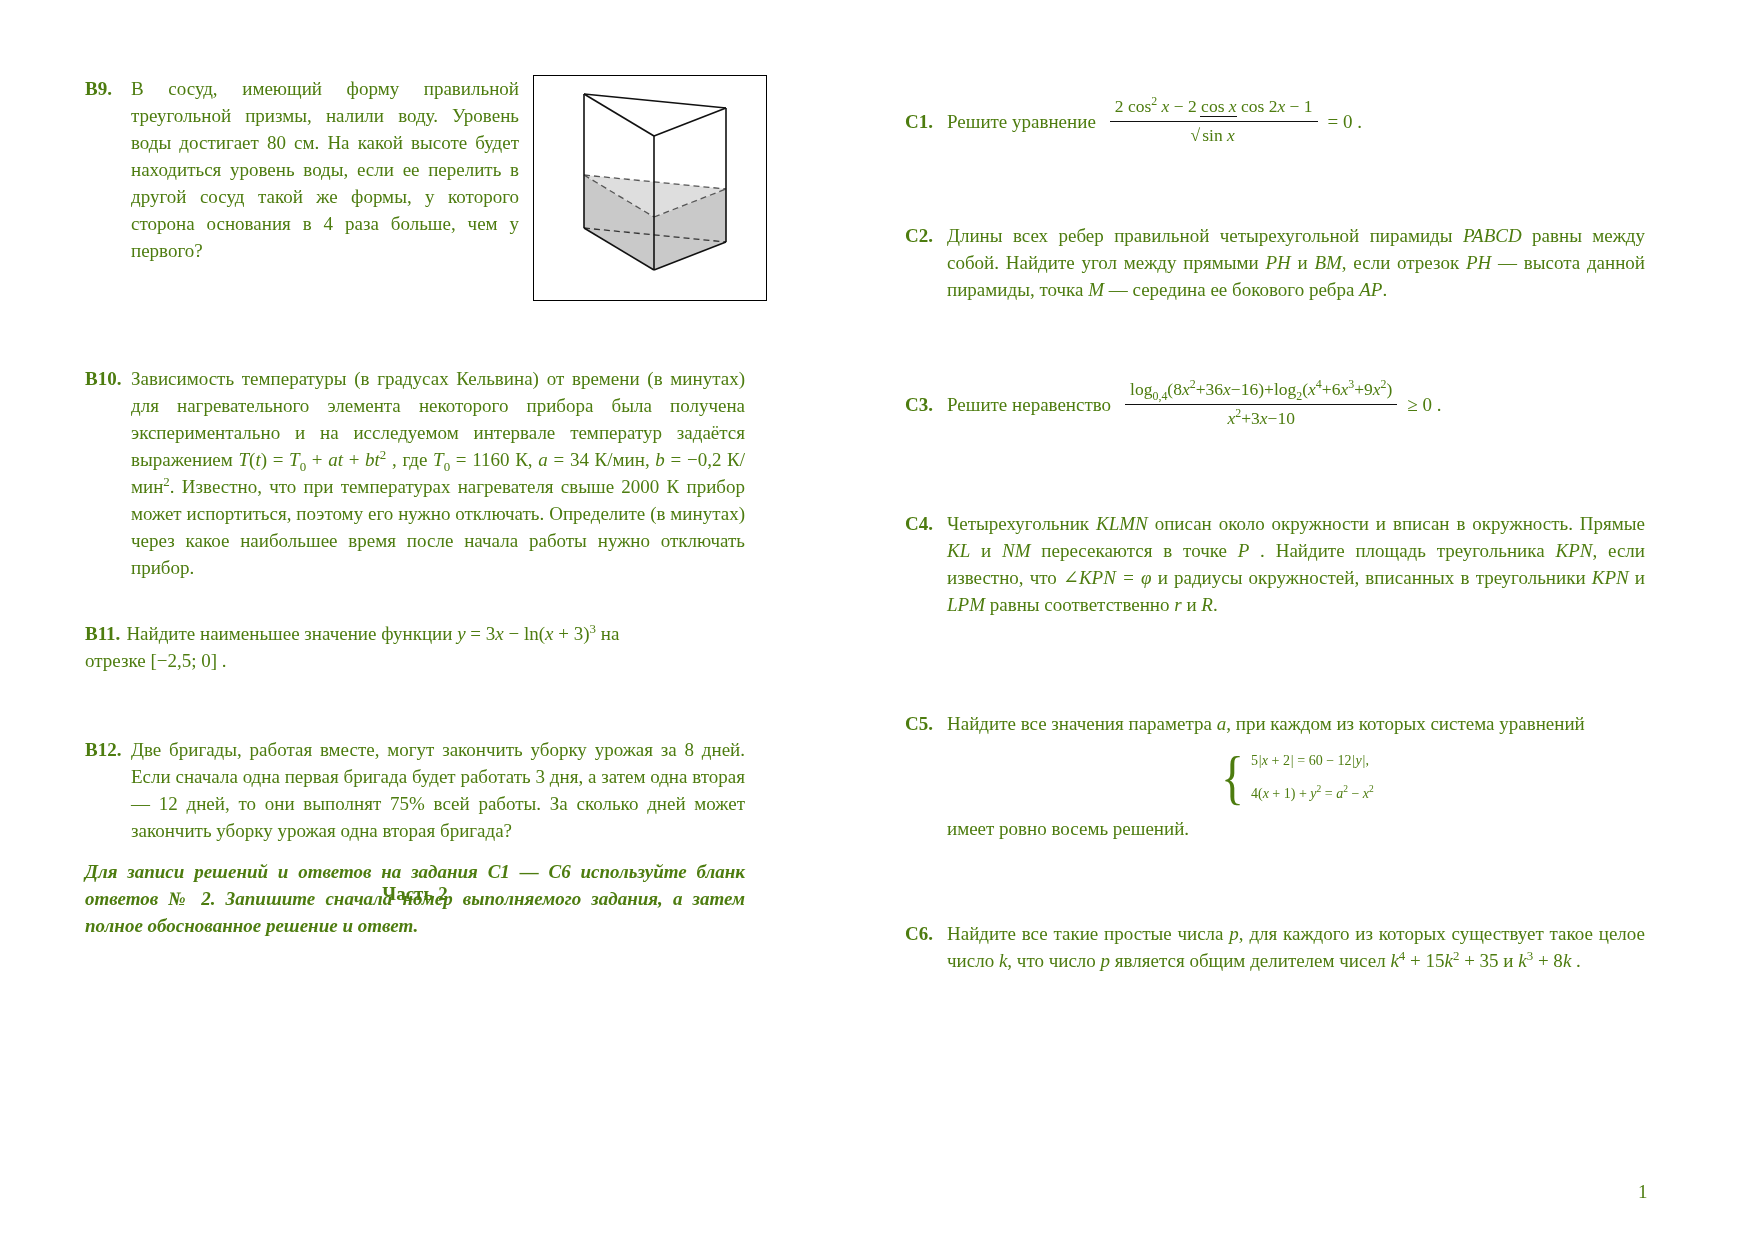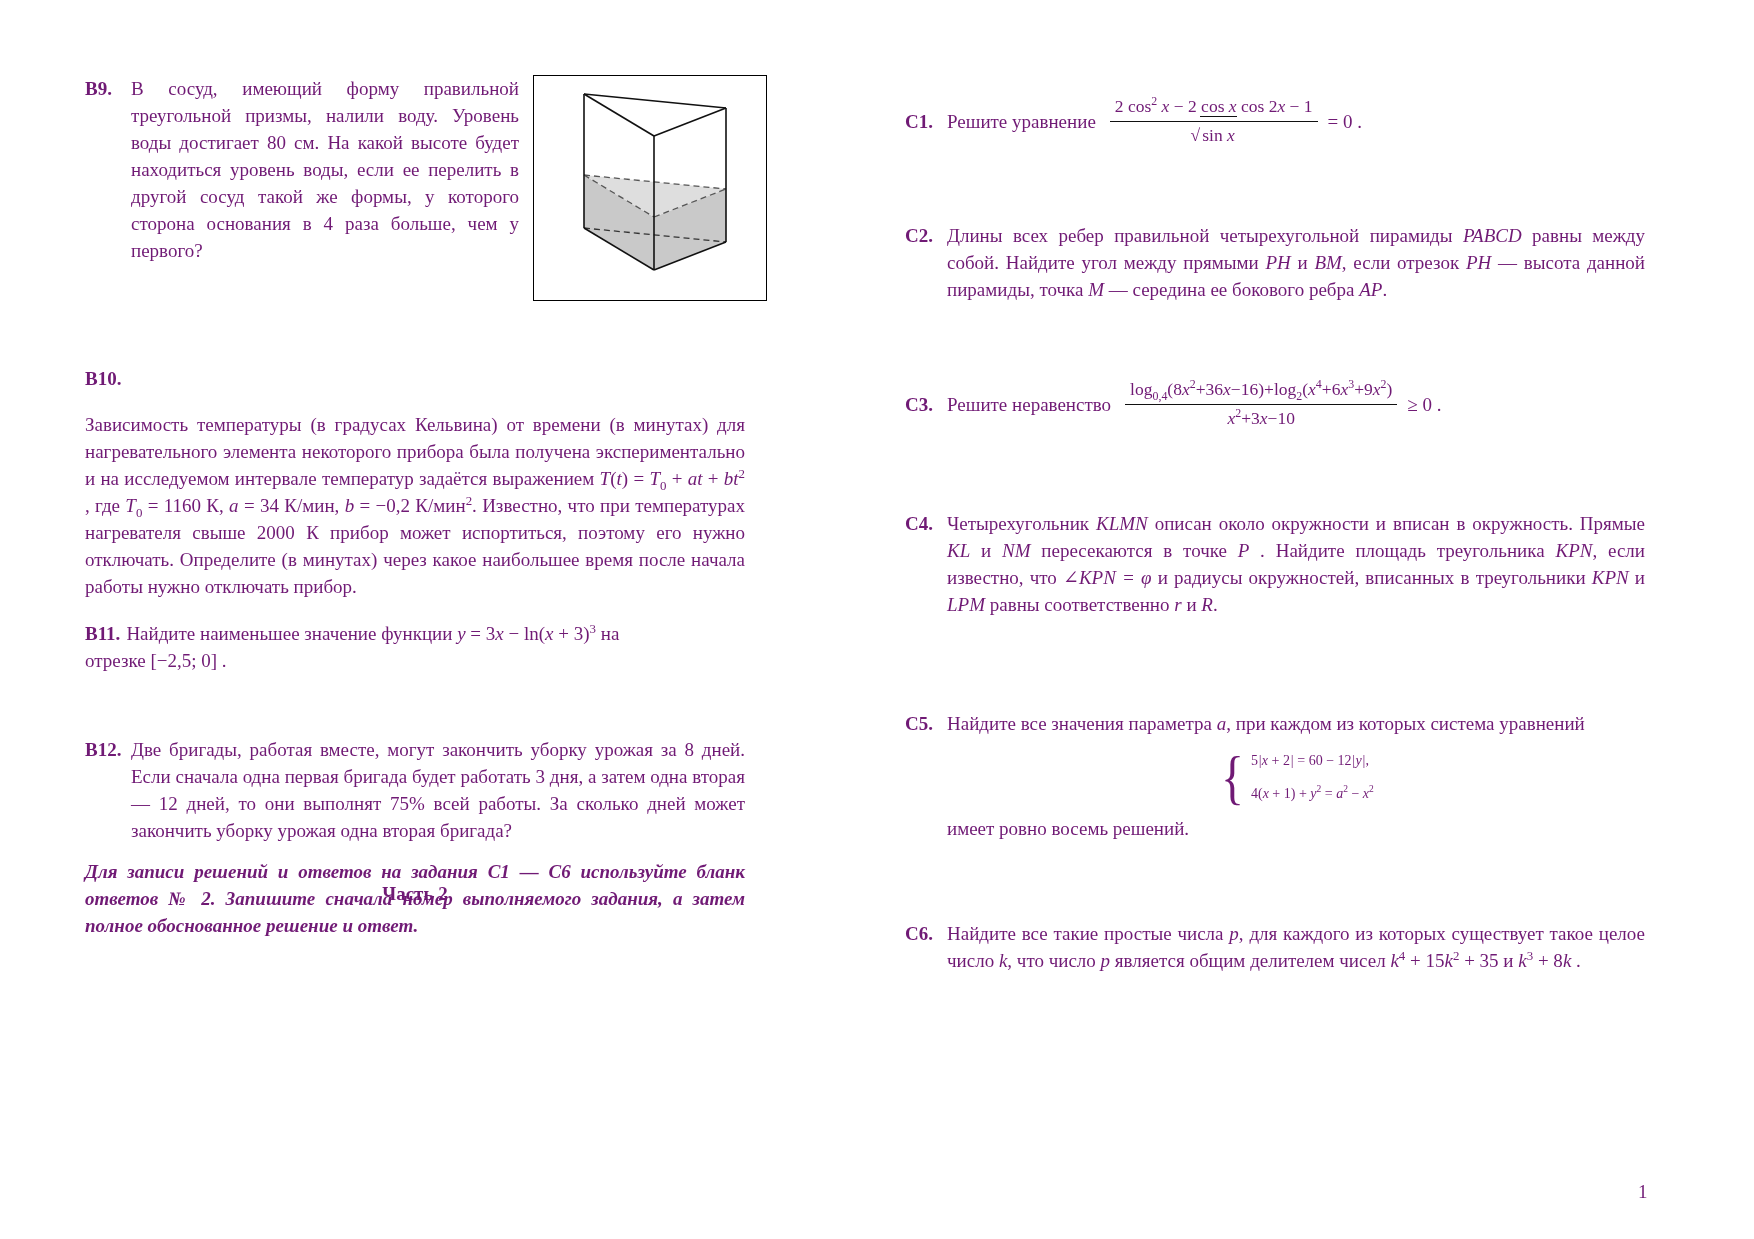--- a/index.html
+++ b/index.html
@@ -1,21 +1,21 @@
 <!DOCTYPE html>
 <html lang="ru"><head>
 <meta charset="utf-8">
 <style>
   html,body{margin:0;padding:0;background:#ffffff;}
   .page{
     position:relative;
     width:1754px;height:1239px;
     background:#ffffff;
     font-family:"Liberation Serif","DejaVu Serif",serif;
-    font-size:19px;line-height:27px;color:#701a75;
+    font-size:19px;line-height:27px;color:#4d7c0f;
     overflow:hidden;
   }
   .col{position:absolute;top:0;height:100%;}
   .col-left{left:85px;width:682px;}
   .col-right{left:905px;width:740px;}
   .block{position:absolute;left:0;width:100%;}
   .prob{display:flex;align-items:flex-start;}
   .prob-label{font-weight:bold;flex:0 0 46px;white-space:nowrap;}
   .prob-label.c{flex:0 0 42px;}
   .prob-text{flex:1 1 auto;text-align:justify;}
@@ -77,21 +77,21 @@
           <line x1="120" y1="60" x2="192" y2="32" stroke="#111" stroke-width="1.6"></line>
           <line x1="50" y1="18" x2="50" y2="152" stroke="#111" stroke-width="1.6"></line>
           <line x1="192" y1="32" x2="192" y2="166" stroke="#111" stroke-width="1.6"></line>
           <line x1="120" y1="60" x2="120" y2="194" stroke="#111" stroke-width="1.6"></line>
           <line x1="50" y1="152" x2="120" y2="194" stroke="#111" stroke-width="1.6"></line>
           <line x1="120" y1="194" x2="192" y2="166" stroke="#111" stroke-width="1.6"></line>
         </svg>
       </div>
     </div>
 
-    <div class="block prob" style="top:365px;width:660px;flex-direction:column;">
+    <div class="block prob" style="top:365px;width:660px;">
       <span class="prob-label">В10.</span>
       <span class="prob-text"><span>Зависимость температуры (в градусах Кельвина) от времени (в минутах) для нагревательного элемента некоторого прибора была получена экспериментально и на исследуемом интервале температур задаётся выражением </span><span class="mi">T</span><span>(</span><span class="mi">t</span><span>) = </span><span class="mi">T</span><sub>0</sub><span> + </span><span class="mi">at</span><span> + </span><span class="mi">bt</span><sup>2</sup><span> ,  где  </span><span class="mi">T</span><sub>0</sub><span> = 1160 К, </span><span class="mi">a</span><span> = 34 К/мин,  </span><span class="mi">b</span><span> = −0,2 К/мин</span><sup>2</sup><span>. Известно, что при температурах нагревателя свыше 2000 К прибор может испортиться, поэтому его нужно отключать. Определите (в минутах) через какое наибольшее время после начала работы нужно отключать прибор.</span></span>
     </div>
 
     <div class="block prob-inline" style="top:620px;width:660px;">
       <span class="prob-label-inline">В11.</span><span><span>Найдите наименьшее значение функции  </span><span class="mi">y</span><span> = 3</span><span class="mi">x</span><span> − ln(</span><span class="mi">x</span><span> + 3)</span><sup>3</sup><span>  на</span><br><span>отрезке [−2,5; 0] .</span></span>
     </div>
 
     <div class="block prob" style="top:736px;width:660px;">
       <span class="prob-label">В12.</span>

